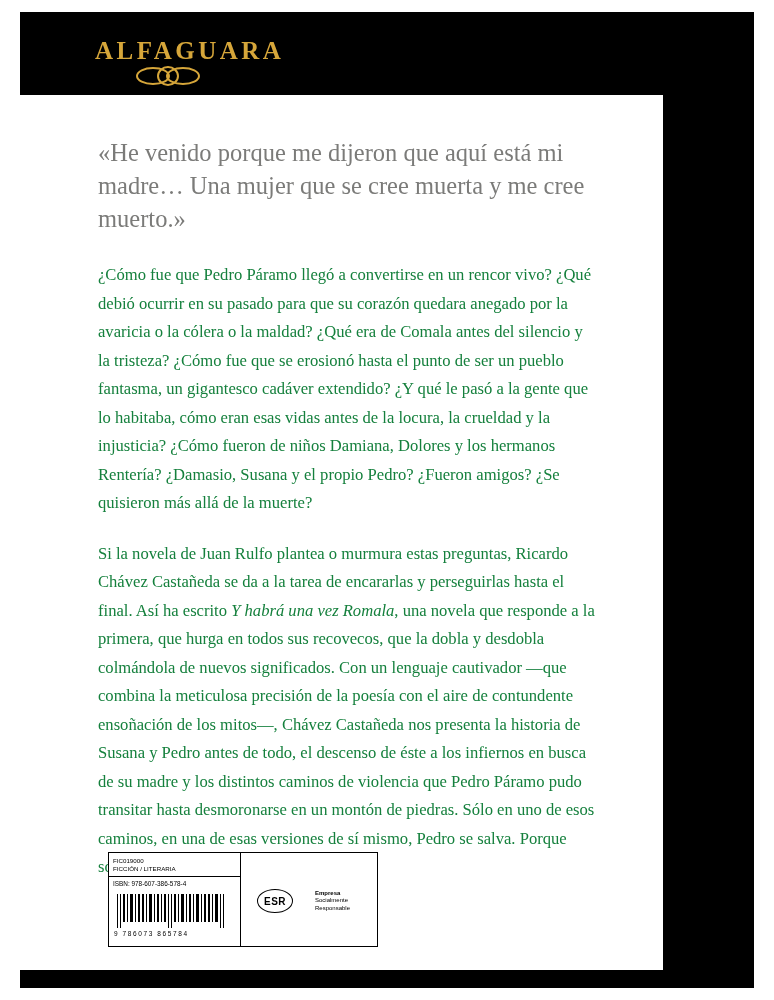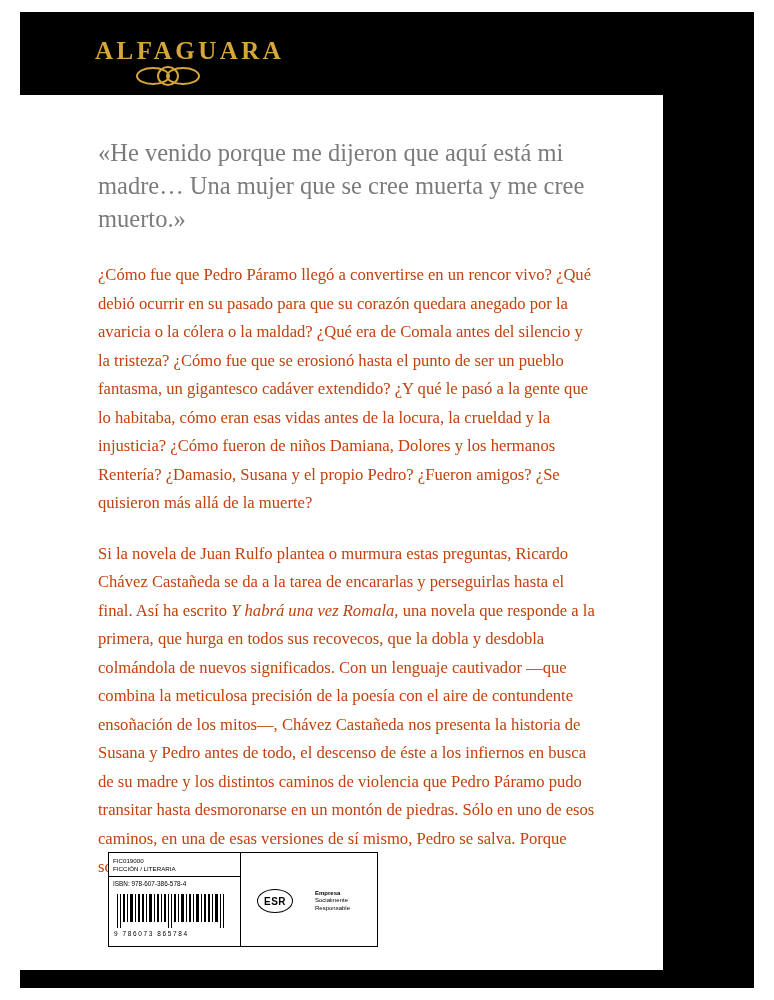--- a/index.html
+++ b/index.html
@@ -73,21 +73,21 @@
 
   .pull-quote {
     color: #7b7b79;
     font-size: 24.5px;
     line-height: 33px;
     margin: 8px 0 26px 0;
     font-family: "Liberation Serif", serif;
   }
 
   .body-par {
-    color: #c2410c;
+    color: #15803d;
     font-size: 16.6px;
     line-height: 28.5px;
     margin: 0 0 22px 0;
     text-align: left;
     font-family: "Liberation Serif", serif;
   }
   .body-par em { font-style: italic; }
 
   
   .meta-block {

